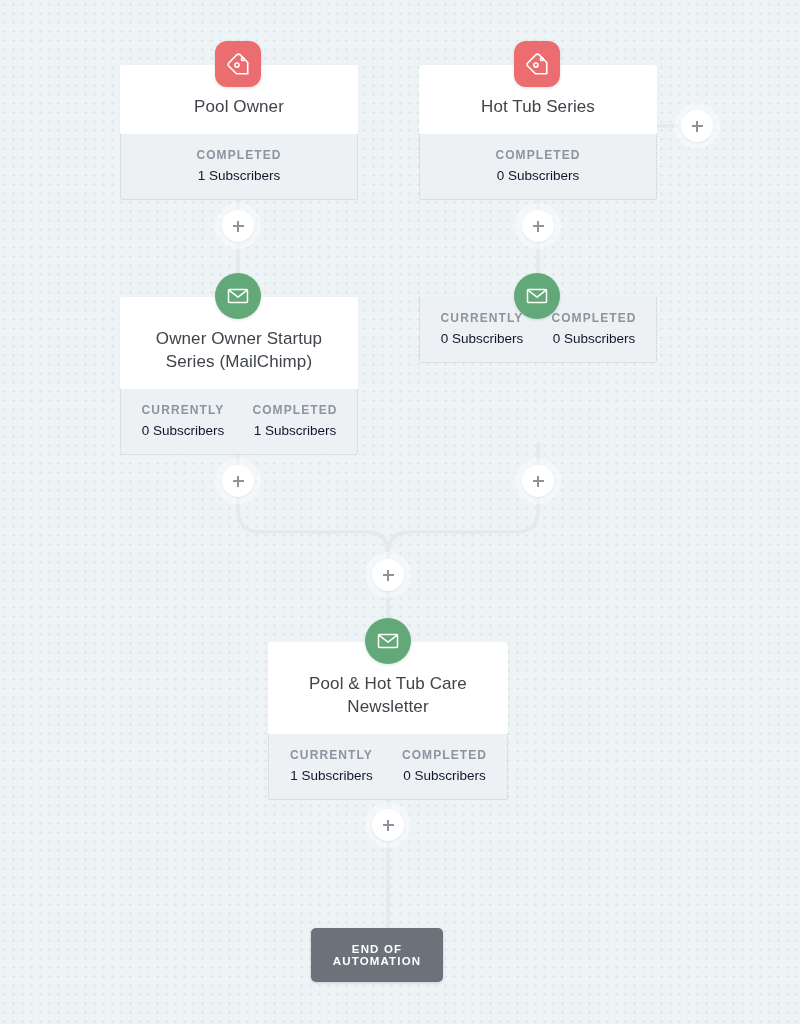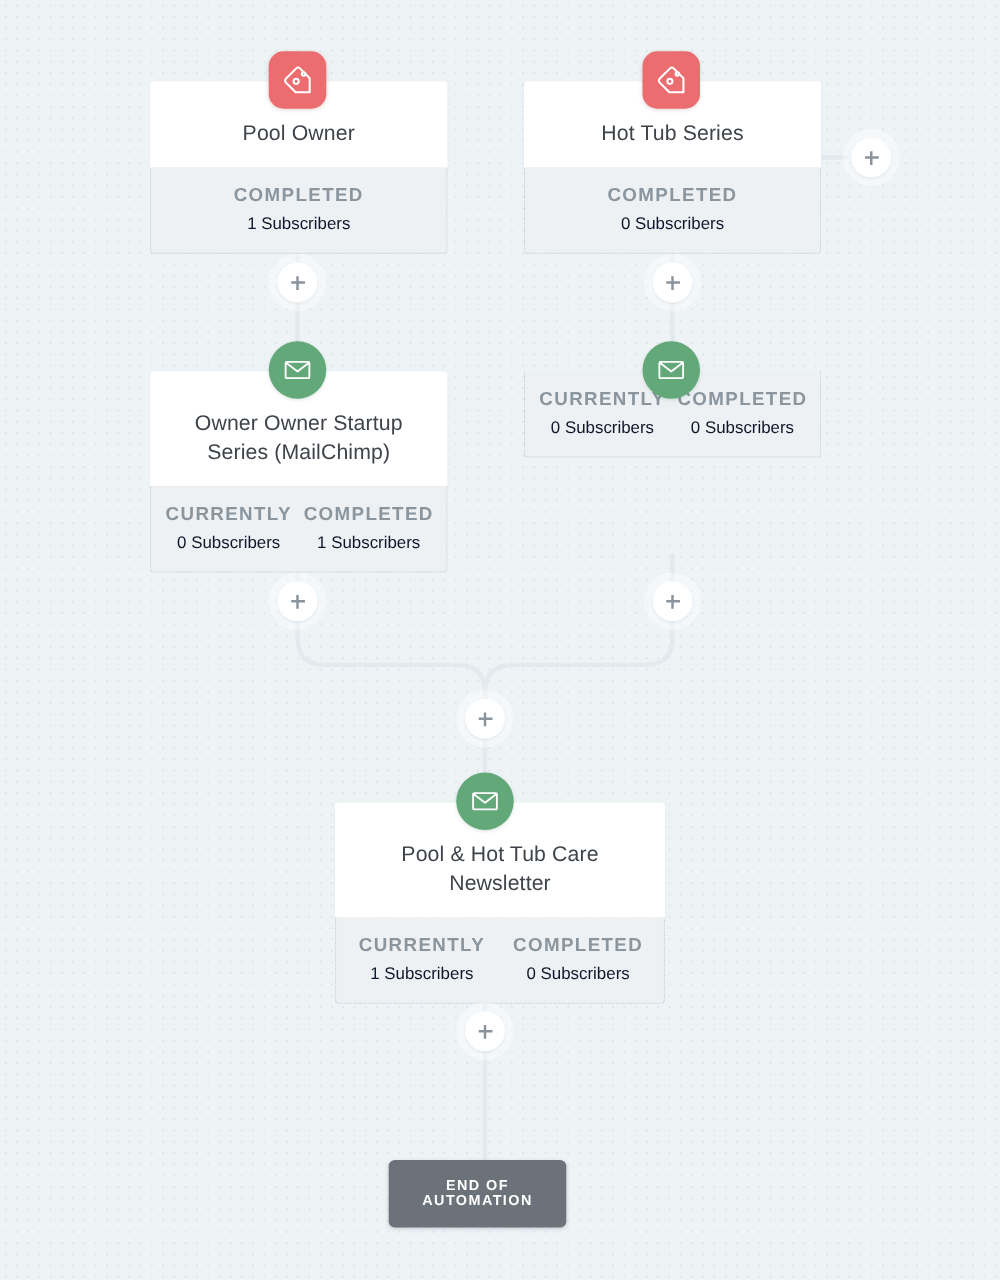--- a/index.html
+++ b/index.html
@@ -68,21 +68,21 @@
     padding: 14px 6px 16px 6px;
   }
 
   .stat {
     flex: 1 1 0;
     text-align: center;
     padding: 0 4px;
   }
 
   .stat-label {
-    font-size: 15px;
+    font-size: 12px;
     font-weight: bold;
     letter-spacing: 1.1px;
     color: #8a959e;
     text-transform: uppercase;
     margin-bottom: 6px;
     white-space: nowrap;
   }
 
   .stat-value {
     font-size: 13.5px;
@@ -283,21 +283,21 @@
   </div>
 
   <div class="plus" style="left:515px; top:458px;">
     <div class="plus-inner"></div>
   </div>
 
   <div class="plus" style="left:365px; top:552px;">
     <div class="plus-inner"></div>
   </div>
 
-  <div class="node" style="left:268px; top:642px; width:264px;">
+  <div class="node" style="left:268px; top:642px; width:240px;">
     <div class="card-body">
       <div class="card-title">Pool &amp; Hot Tub Care Newsletter</div>
     </div>
     <div class="card-stats">
       <div class="stat">
         <div class="stat-label">CURRENTLY</div>
         <div class="stat-value">1 Subscribers</div>
       </div>
       <div class="stat">
         <div class="stat-label">COMPLETED</div>
@@ -309,17 +309,17 @@
     <svg width="24" height="24" viewBox="0 0 24 24" fill="none" stroke="#ffffff" stroke-width="1.5" stroke-linecap="round" stroke-linejoin="round">
       <rect x="2.5" y="5.5" width="19" height="13" rx="1"></rect>
       <path d="M2.9 6.2 12 13.2l9.1-7"></path>
     </svg>
   </div>
 
   <div class="plus" style="left:365px; top:802px;">
     <div class="plus-inner"></div>
   </div>
 
-  <div class="end-box" style="left:311px; top:928px; width:142px; height:54px;">
+  <div class="end-box" style="left:311px; top:928px; width:132px; height:54px;">
     <span>END OF AUTOMATION</span>
   </div>
 
 </div>
 
 </body></html>

